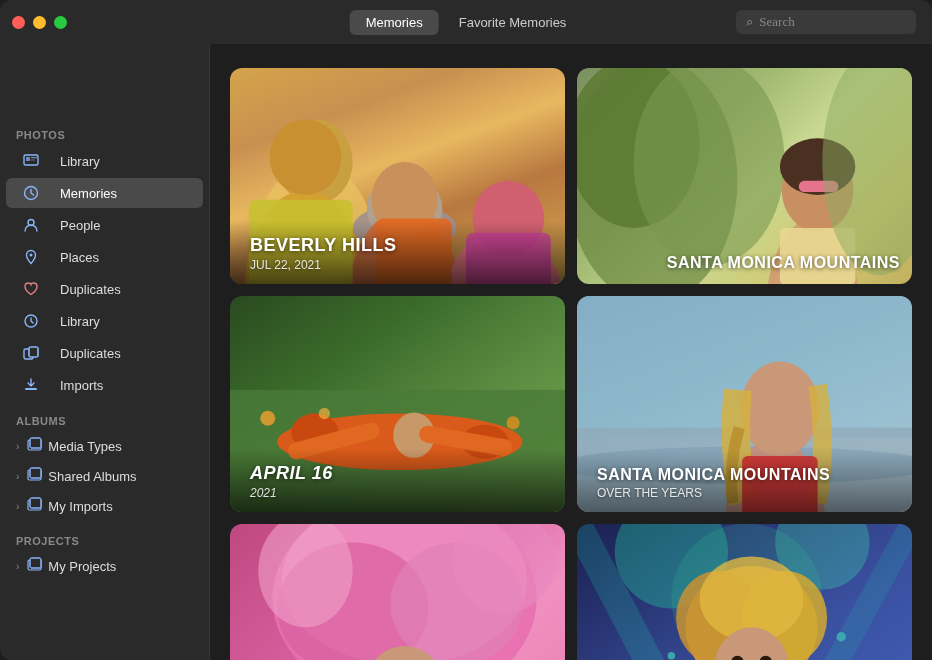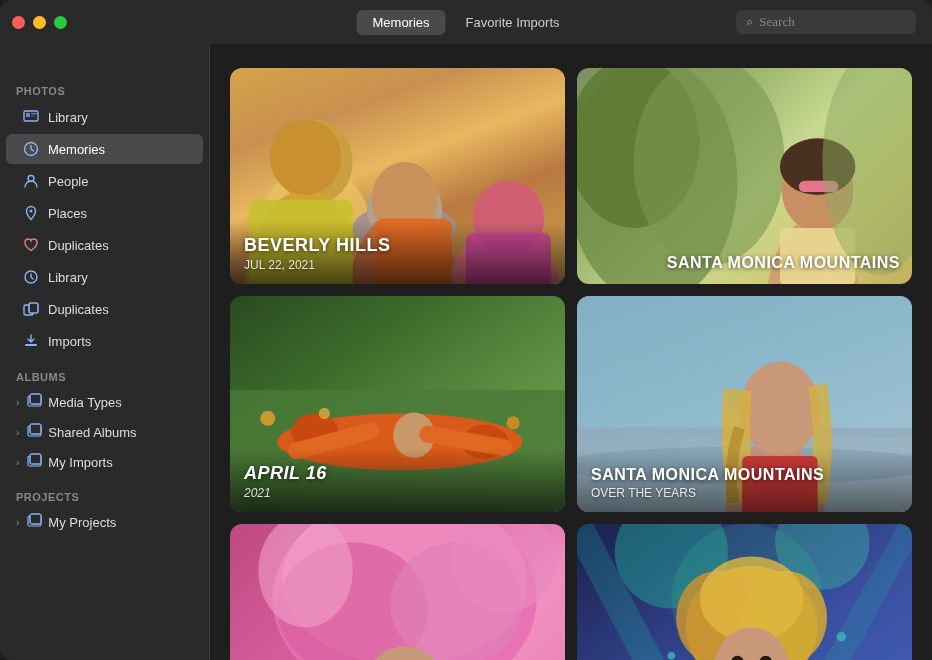--- a/index.html
+++ b/index.html
@@ -100,35 +100,36 @@
     .sidebar {
       width: 210px;
       min-width: 210px;
       background: #2a2a2a;
       padding-top: 71px;
       padding-bottom: 12px;
       display: flex;
       flex-direction: column;
       overflow-y: auto;
       border-right: 1px solid #3a3a3a;
+      margin-top: 44px;
     }
 
     .sidebar-section-label {
       font-size: 11px;
       font-weight: 600;
       color: #888;
       text-transform: uppercase;
       letter-spacing: 0.5px;
       padding: 14px 16px 4px 16px;
     }
 
     .sidebar-item {
       display: flex;
       align-items: center;
-      gap: 8px;
+      gap: 20px;
       padding: 6px 16px;
       font-size: 13px;
       color: #ddd;
       cursor: pointer;
       border-radius: 6px;
       margin: 1px 6px;
     }
 
     .sidebar-item.active {
       background: #4a4a4a;
@@ -184,21 +185,21 @@
       overflow: hidden;
       cursor: pointer;
       aspect-ratio: 1.55 / 1;
       background: #333;
     }
 
     
     .card-overlay {
       position: absolute;
       bottom: 0; left: 0; right: 0;
-      padding: 14px 14px 12px;
+      padding: 14px 20px 12px;
       background: linear-gradient(transparent, rgba(0,0,0,0.65));
     }
 
     .card-title {
       font-size: 18px;
       font-weight: 700;
       color: #fff;
       text-transform: uppercase;
       letter-spacing: 0.5px;
       line-height: 1.2;
@@ -217,21 +218,21 @@
 
 <div class="titlebar">
   <div class="traffic-lights">
     <div class="traffic-light close"></div>
     <div class="traffic-light minimize"></div>
     <div class="traffic-light maximize"></div>
   </div>
 
   <div class="titlebar-tabs">
     <button class="tab-btn active">Memories</button>
-    <button class="tab-btn">Favorite Imports</button>
+    <button class="tab-btn">Favorite Memories</button>
   </div>
 
   <div class="search-bar">
     <span class="search-icon-svg">⌕</span>
     <input class="search-input" type="text" placeholder="Search" style="">
   </div>
 </div>
 
 <div class="sidebar">
 

